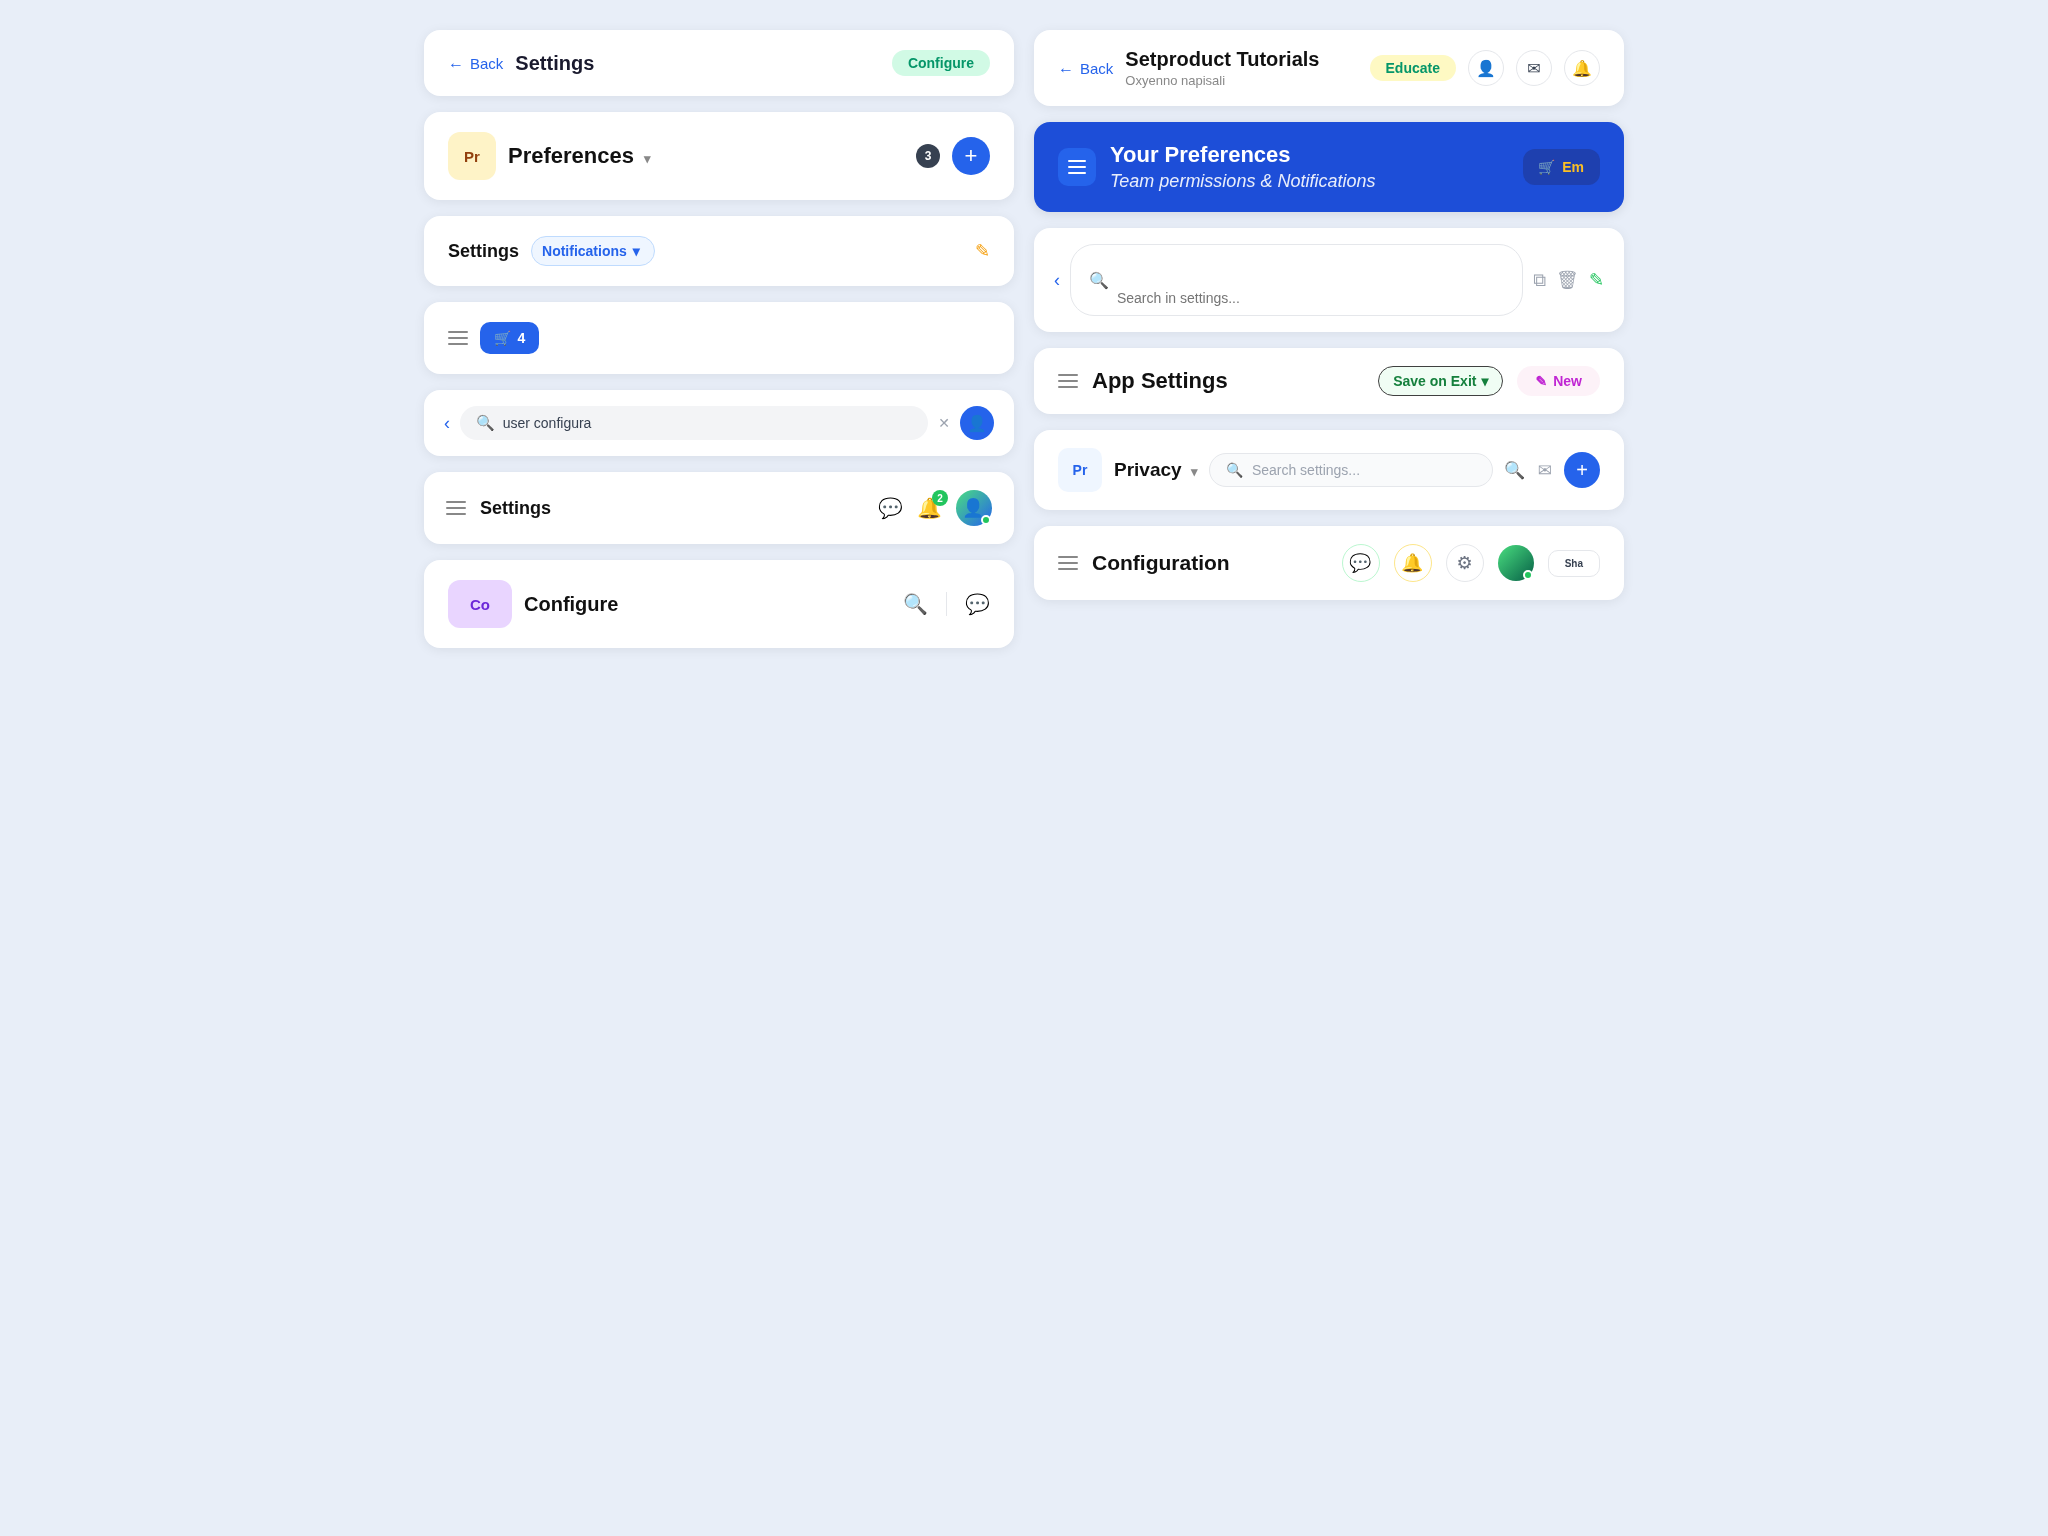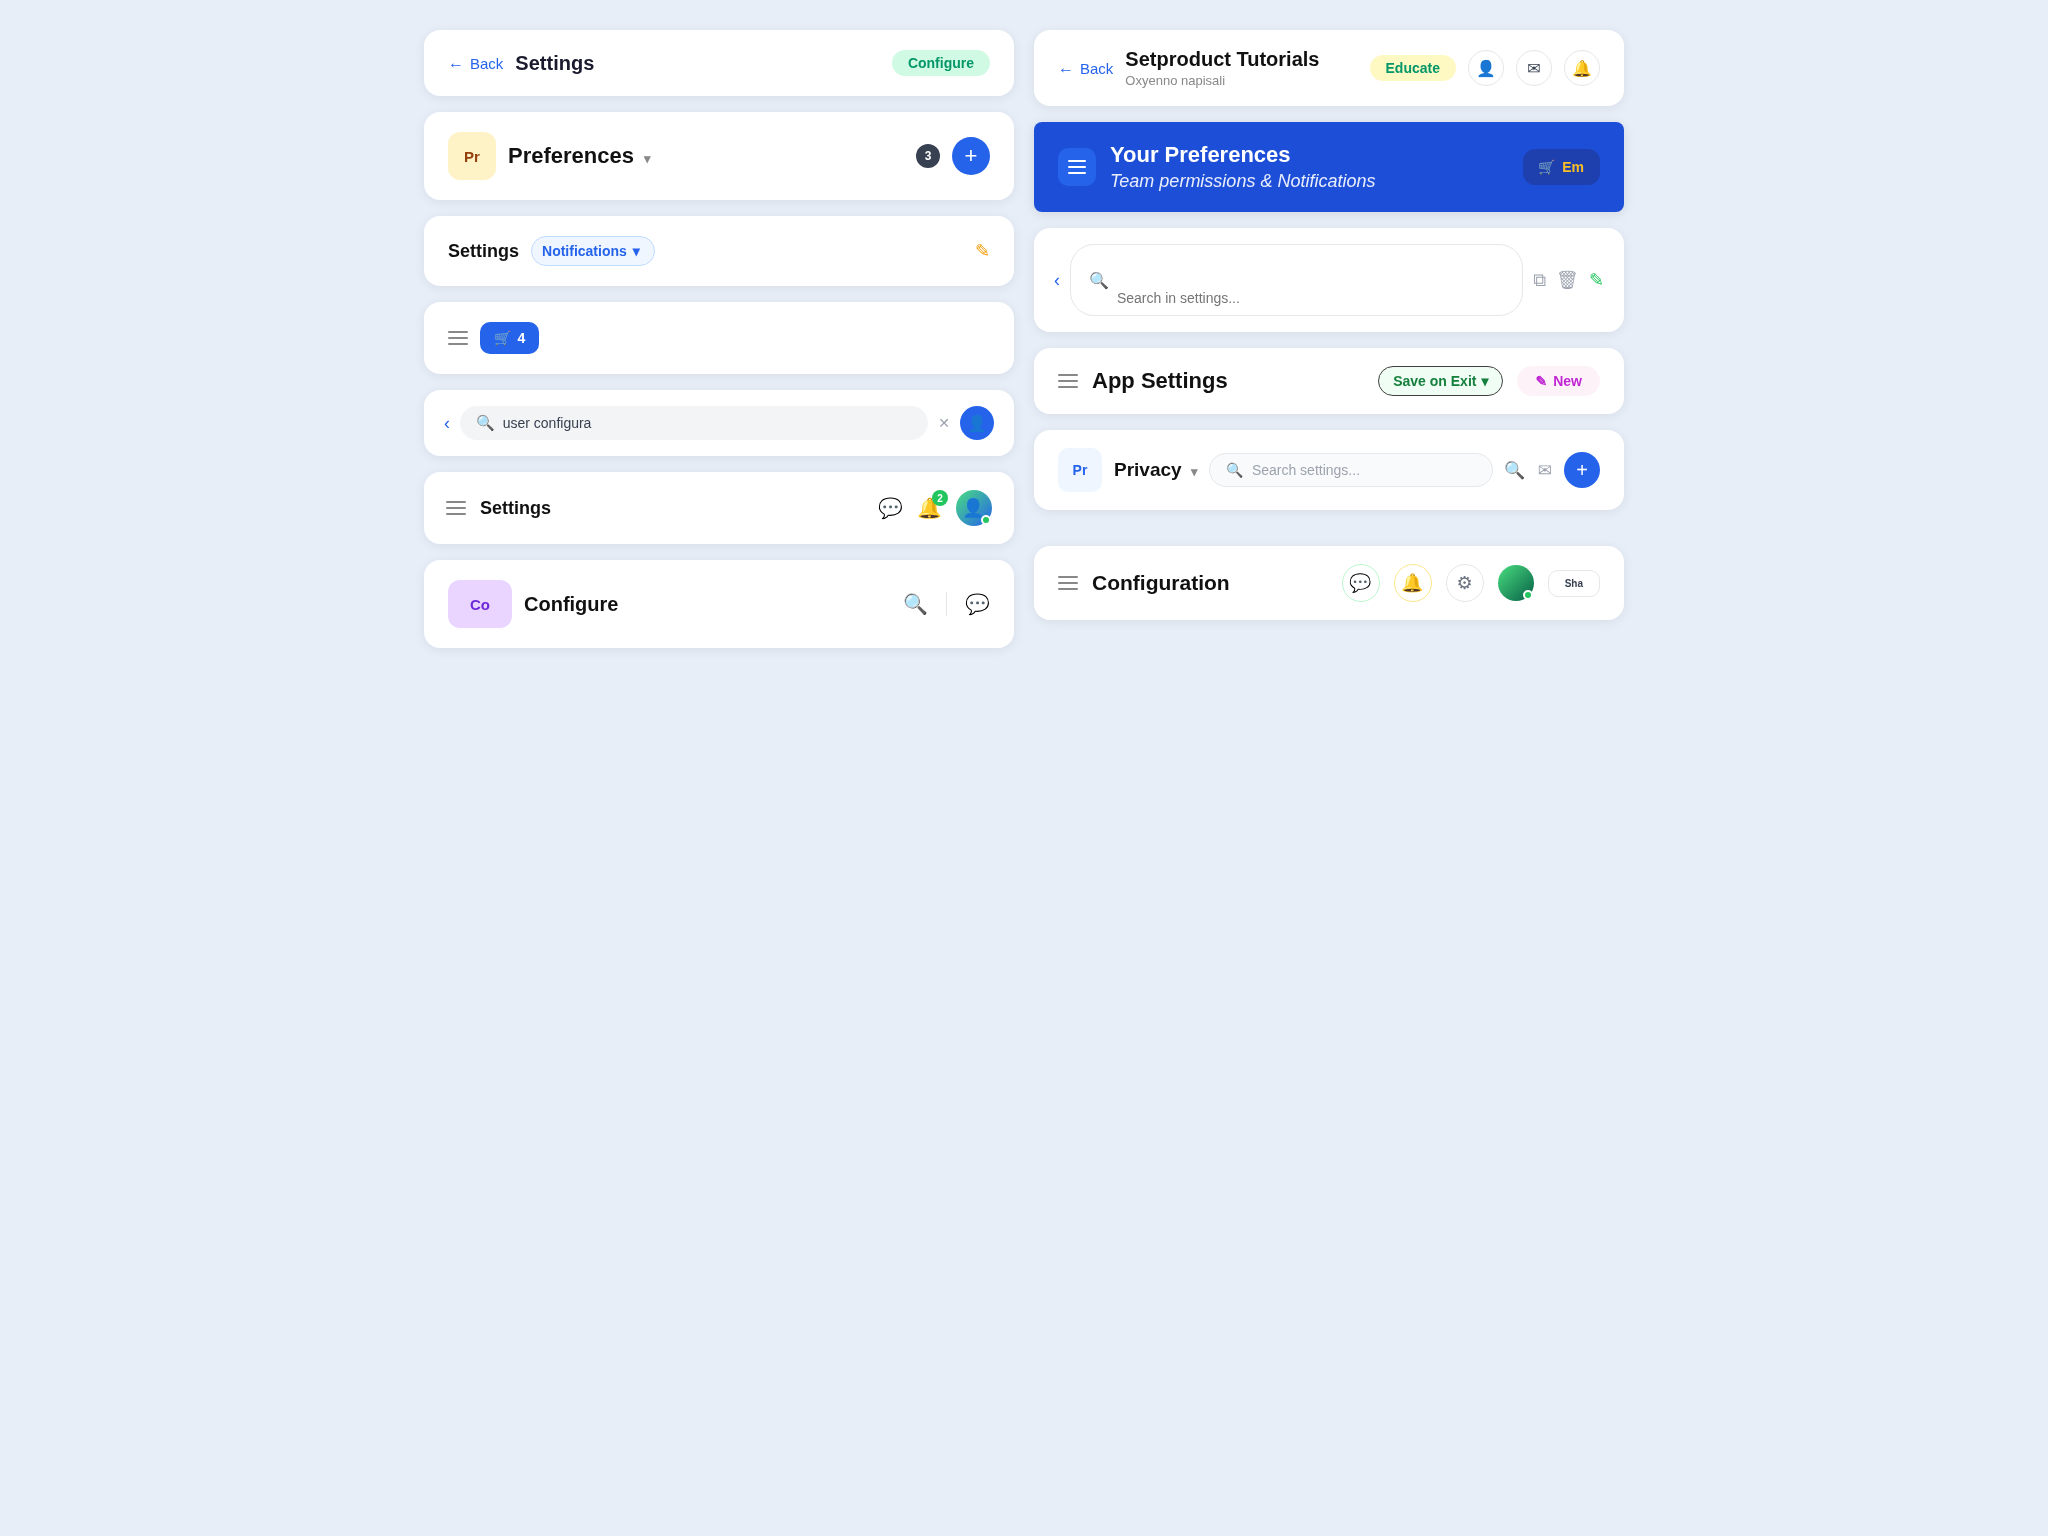--- a/index.html
+++ b/index.html
@@ -326,21 +326,21 @@
       align-items: center;
       justify-content: center;
       color: #374151;
       font-size: 16px;
       cursor: pointer;
     }
 
     
     .pref-banner {
       background: #1d4ed8;
-      border-radius: 8px;
+      border-radius: 16px;
       padding: 20px 24px;
       display: flex;
       align-items: center;
       gap: 14px;
       color: #fff;
       overflow: hidden;
       box-shadow: 0 2px 12px rgba(0,0,0,0.1);
     }
     .menu-btn-white {
       width: 38px;
@@ -496,21 +496,20 @@
 
     
     .configuration-card {
       background: #fff;
       border-radius: 16px;
       padding: 18px 24px;
       box-shadow: 0 2px 12px rgba(0,0,0,0.07);
       display: flex;
       align-items: center;
       gap: 14px;
-      margin-top: 20px;
     }
     .config-main-title { font-size: 21px; font-weight: 700; color: #111; flex: 1; }
     .icon-btn-circle {
       width: 38px;
       height: 38px;
       border-radius: 50%;
       border: 1.5px solid #e5e7eb;
       display: flex;
       align-items: center;
       justify-content: center;

